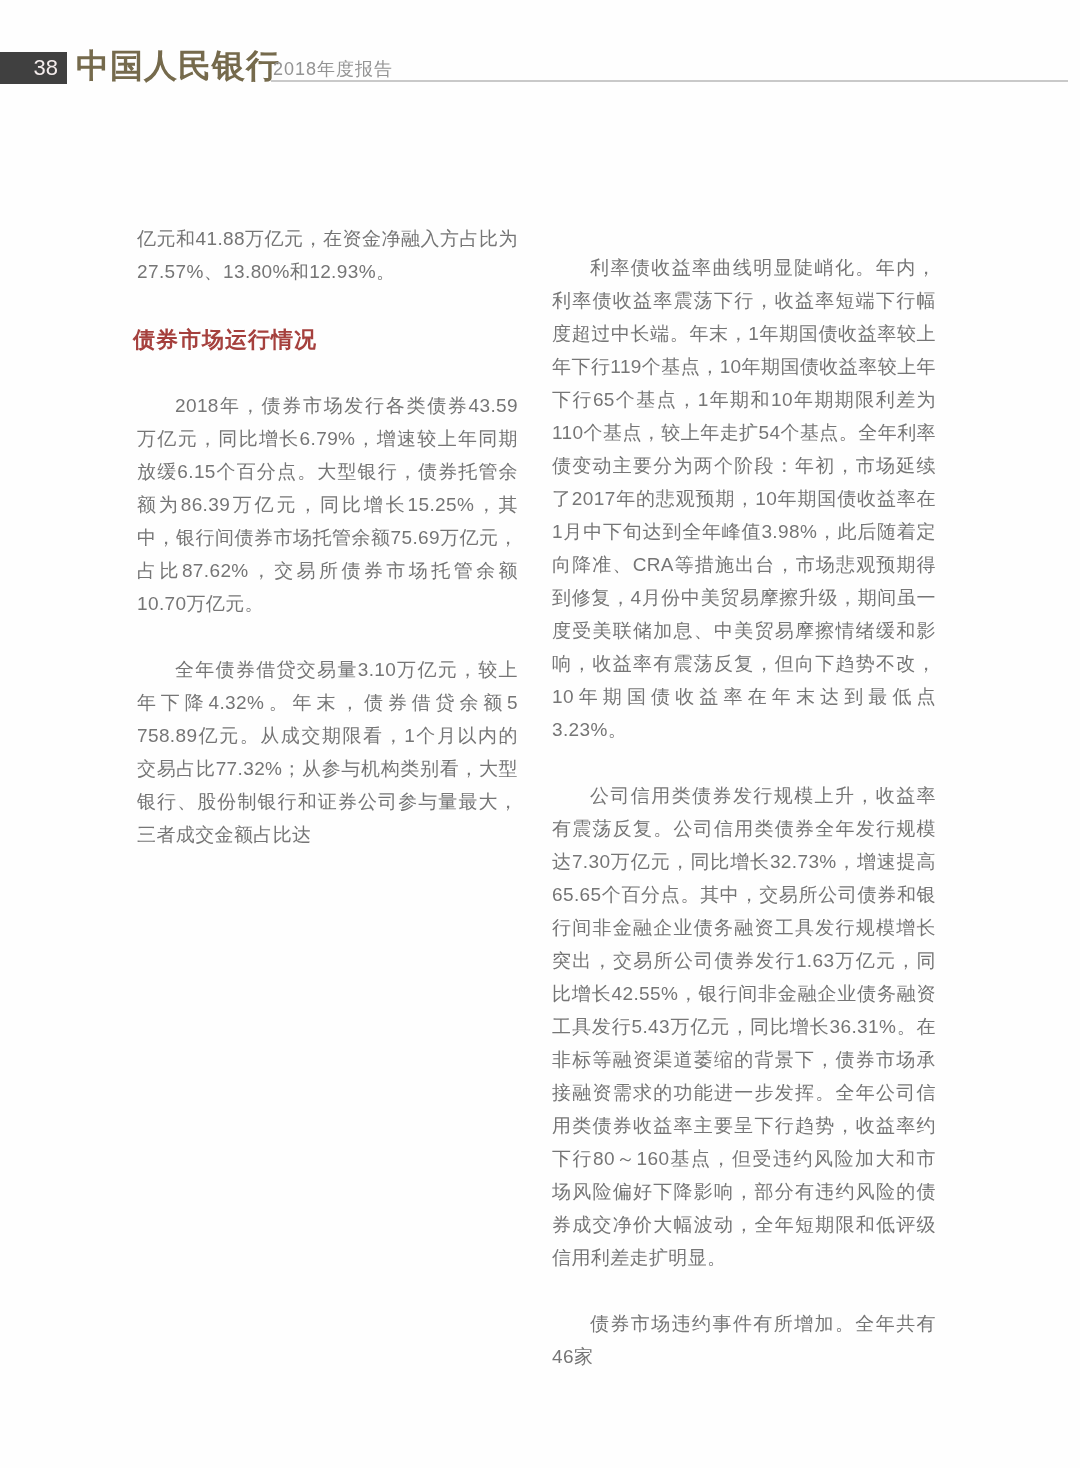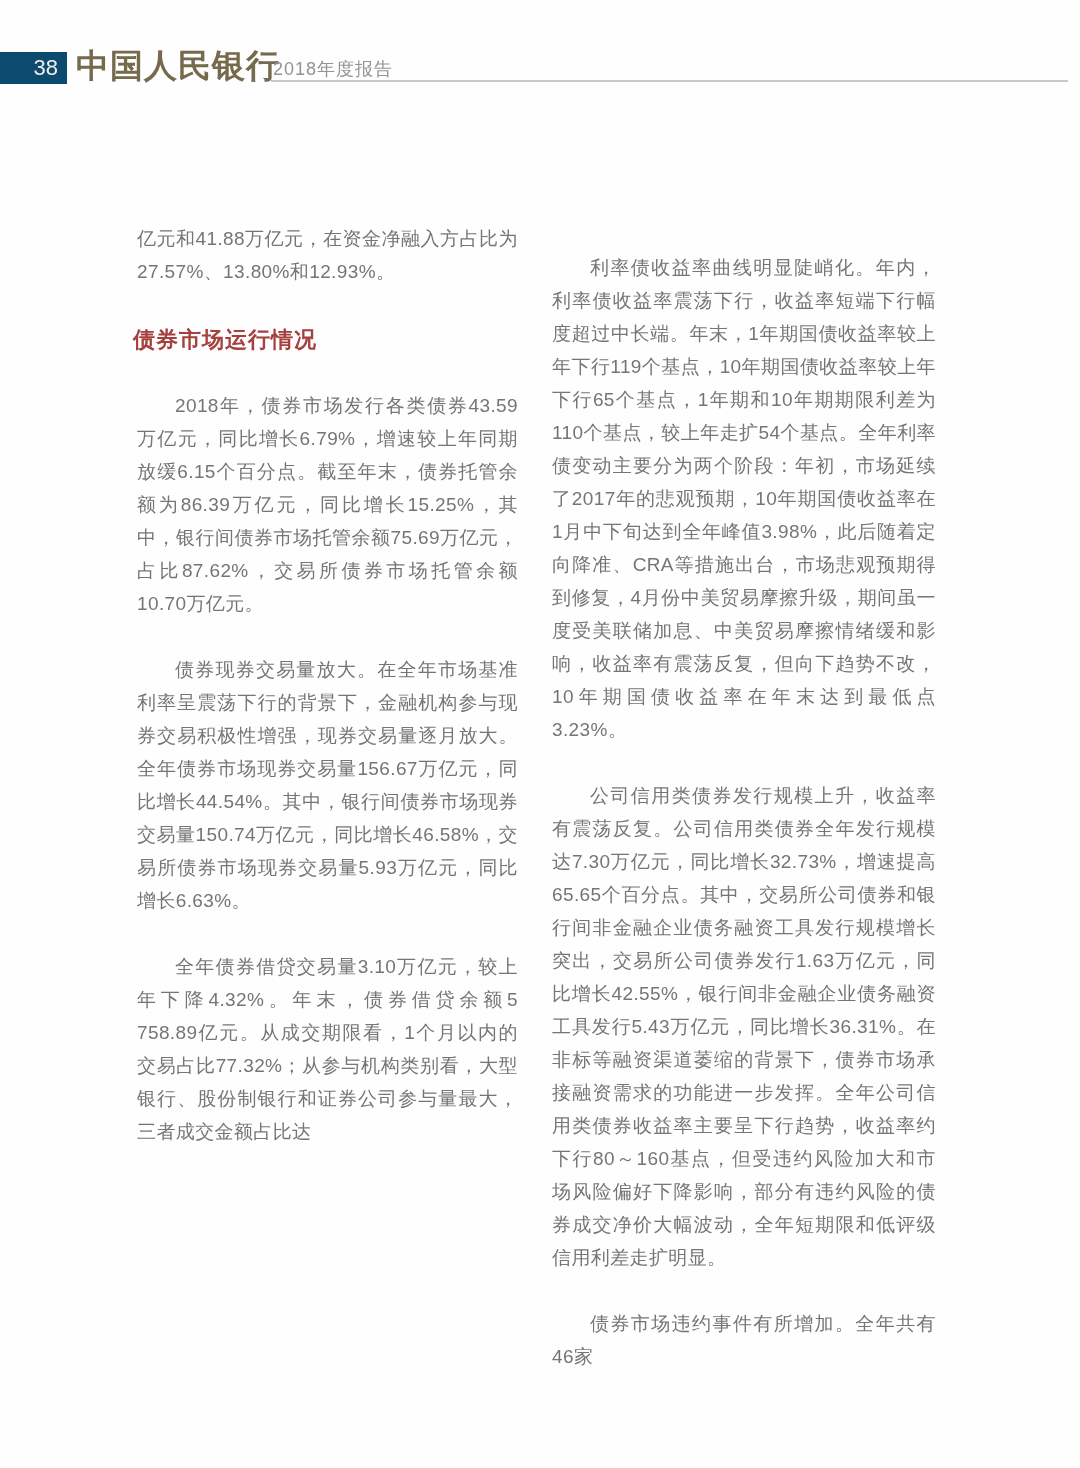--- a/index.html
+++ b/index.html
@@ -10,21 +10,21 @@
     background: #fefefe;
     font-family: "Liberation Sans", sans-serif;
     overflow: hidden;
   }
 
   
   .page-num-box {
     position: absolute;
     left: 0; top: 52px;
     width: 67px; height: 32px;
-    background: #0c4a6e;
+    background: #404040;
     color: #f4ecec;
     font-size: 22px;
     line-height: 32px;
     text-align: right;
     padding-right: 9px;
     box-sizing: border-box;
   }
   .brand {
     position: absolute;
     left: 76px; top: 44px;
@@ -85,22 +85,21 @@
   <div class="page-num-box">
     <span>38</span>
   </div>
   <div class="brand">中国人民银行</div>
   <div class="report-title">2018年度报告</div>
   <div class="header-rule"></div>
 
   <section class="col col-left">
     <p class="cont">亿元和41.88万亿元，在资金净融入方占比为27.57%、13.80%和12.93%。</p>
     <h2 class="section-heading">债券市场运行情况</h2>
-    <p class="para">2018年，债券市场发行各类债券43.59万亿元，同比增长6.79%，增速较上年同期放缓6.15个百分点。截至年末，债券托管余额为86.39万亿元，同比增长15.25%，其中，银行间债券市场托管余额75.69万亿元，占比87.62%，交易所债券市场托管余额10.70万亿元。</p>
-    <p class="para">债券现券交易量放大。在全年市场基准利率呈震荡下行的背景下，金融机构参与现券交易积极性增强，现券交易量逐月放大。全年债券市场现券交易量156.67万亿元，同比增长44.54%。其中，银行间债券市场现券交易量150.74万亿元，同比增长46.58%，交易所债券市场现券交易量5.93万亿元，同比增长6.63%。</p>
+    <p class="para">2018年，债券市场发行各类债券43.59万亿元，同比增长6.79%，增速较上年同期放缓6.15个百分点。大型银行，债券托管余额为86.39万亿元，同比增长15.25%，其中，银行间债券市场托管余额75.69万亿元，占比87.62%，交易所债券市场托管余额10.70万亿元。</p>
     <p class="para">全年债券借贷交易量3.10万亿元，较上年下降4.32%。年末，债券借贷余额5 758.89亿元。从成交期限看，1个月以内的交易占比77.32%；从参与机构类别看，大型银行、股份制银行和证券公司参与量最大，三者成交金额占比达</p>
   </section>
 
   <section class="col col-right">
     <p class="para">利率债收益率曲线明显陡峭化。年内，利率债收益率震荡下行，收益率短端下行幅度超过中长端。年末，1年期国债收益率较上年下行119个基点，10年期国债收益率较上年下行65个基点，1年期和10年期期限利差为110个基点，较上年走扩54个基点。全年利率债变动主要分为两个阶段：年初，市场延续了2017年的悲观预期，10年期国债收益率在1月中下旬达到全年峰值3.98%，此后随着定向降准、CRA等措施出台，市场悲观预期得到修复，4月份中美贸易摩擦升级，期间虽一度受美联储加息、中美贸易摩擦情绪缓和影响，收益率有震荡反复，但向下趋势不改，10年期国债收益率在年末达到最低点3.23%。</p>
     <p class="para">公司信用类债券发行规模上升，收益率有震荡反复。公司信用类债券全年发行规模达7.30万亿元，同比增长32.73%，增速提高65.65个百分点。其中，交易所公司债券和银行间非金融企业债务融资工具发行规模增长突出，交易所公司债券发行1.63万亿元，同比增长42.55%，银行间非金融企业债务融资工具发行5.43万亿元，同比增长36.31%。在非标等融资渠道萎缩的背景下，债券市场承接融资需求的功能进一步发挥。全年公司信用类债券收益率主要呈下行趋势，收益率约下行80～160基点，但受违约风险加大和市场风险偏好下降影响，部分有违约风险的债券成交净价大幅波动，全年短期限和低评级信用利差走扩明显。</p>
     <p class="para">债券市场违约事件有所增加。全年共有46家</p>
   </section>
 
 </div>

